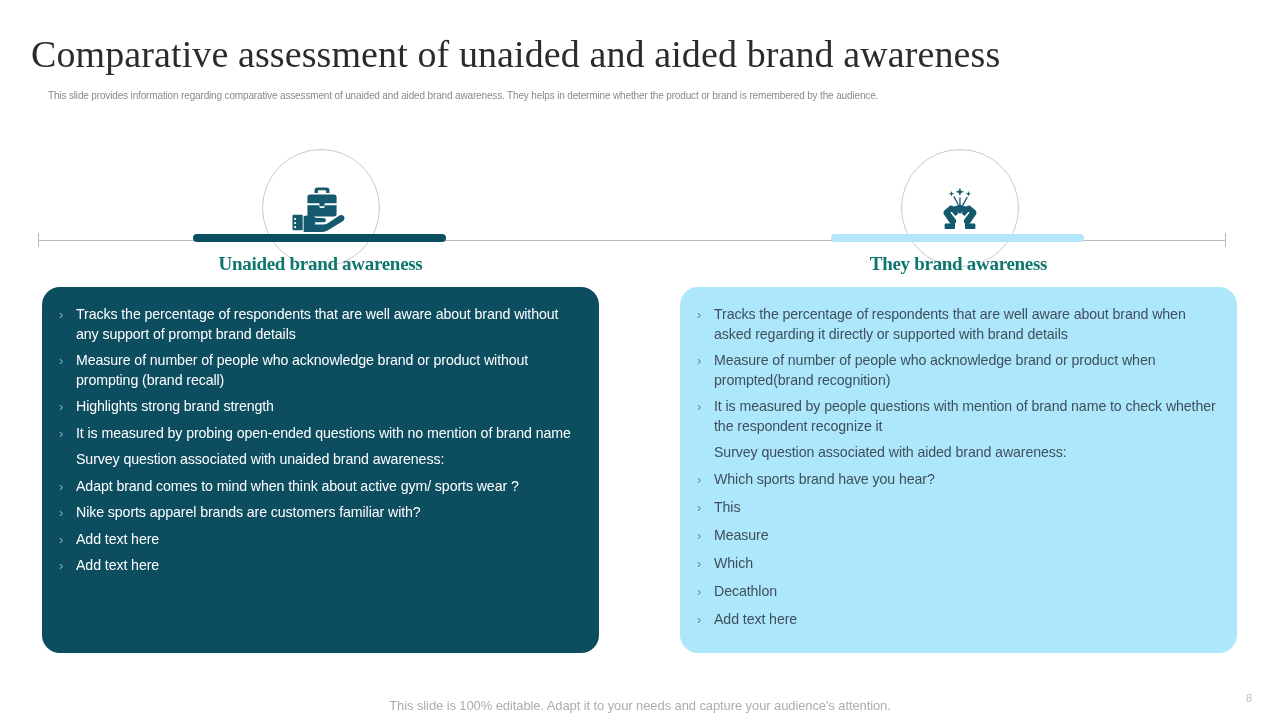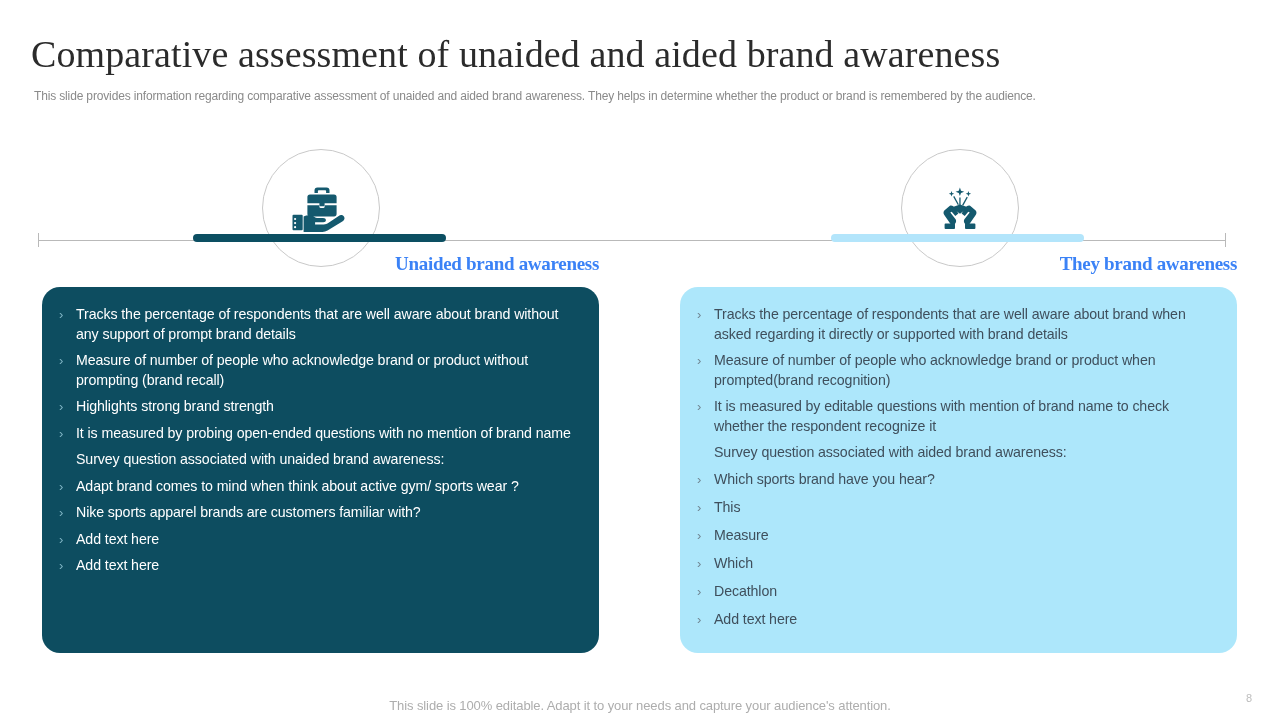--- a/index.html
+++ b/index.html
@@ -13,22 +13,22 @@
 
   
   .title {
     position: absolute; left: 31px; top: 32px;
     font-family: "Liberation Serif", serif;
     font-size: 38px; line-height: 44px;
     color: #2b2b2b; letter-spacing: 0.1px;
     white-space: nowrap;
   }
   .subtitle {
-    position: absolute; left: 34px; top: 89px;
-    font-size: 12px; line-height: 14px;
+    position: absolute; left: 48px; top: 89px;
+    font-size: 10px; line-height: 14px;
     color: #8a8a8a; letter-spacing: -0.15px;
     white-space: nowrap;
   }
 
   
   .rule {
     position: absolute; left: 38px; top: 239.5px;
     width: 1188px; height: 1px; background: #b9b9b9;
   }
   .tick {
@@ -55,24 +55,24 @@
 
   .accent-bar {
     position: absolute; top: 234px;
     width: 253px; height: 8px; border-radius: 4px;
   }
   .col.left  .accent-bar { left: 193px; background: #0c4f62; }
   .col.right .accent-bar { left: 193px; background: #b3e5fb; }
 
   .col-heading {
     position: absolute; top: 252px;
-    width: 557px; text-align: right;
+    width: 557px; text-align: center;
     font-family: "Liberation Serif", serif;
     font-weight: bold; font-size: 19px; line-height: 24px;
-    color: #3b82f6; letter-spacing: -0.3px;
+    color: #0f766e; letter-spacing: -0.3px;
   }
   .col.left  .col-heading { left: 42px; }
   .col.right .col-heading { left: 42px; }
 
   
   .card {
     position: absolute; top: 287px;
     width: 557px; height: 366px;
     border-radius: 18px;
     padding: 18px 20px 10px 14px;
@@ -214,21 +214,21 @@
         <li>
             <span class="chev">›</span>
             <span class="btxt">Tracks the percentage of respondents that are well  aware about brand when asked regarding it directly or supported with brand details</span>
           </li>
         <li>
             <span class="chev">›</span>
             <span class="btxt">Measure of number of people who acknowledge brand or product when prompted(brand recognition)</span>
           </li>
         <li>
             <span class="chev">›</span>
-            <span class="btxt">It is measured by editable questions with mention of brand name to check whether the respondent recognize it</span>
+            <span class="btxt">It is measured by people questions with mention of brand name to check whether the respondent recognize it</span>
           </li>
         <li>
             <span class="chev blank"></span>
             <span class="btxt">Survey question associated with aided brand awareness:</span>
           </li>
         <li class="short">
             <span class="chev">›</span>
             <span class="btxt">Which sports brand have you hear?</span>
           </li>
         <li class="short">

